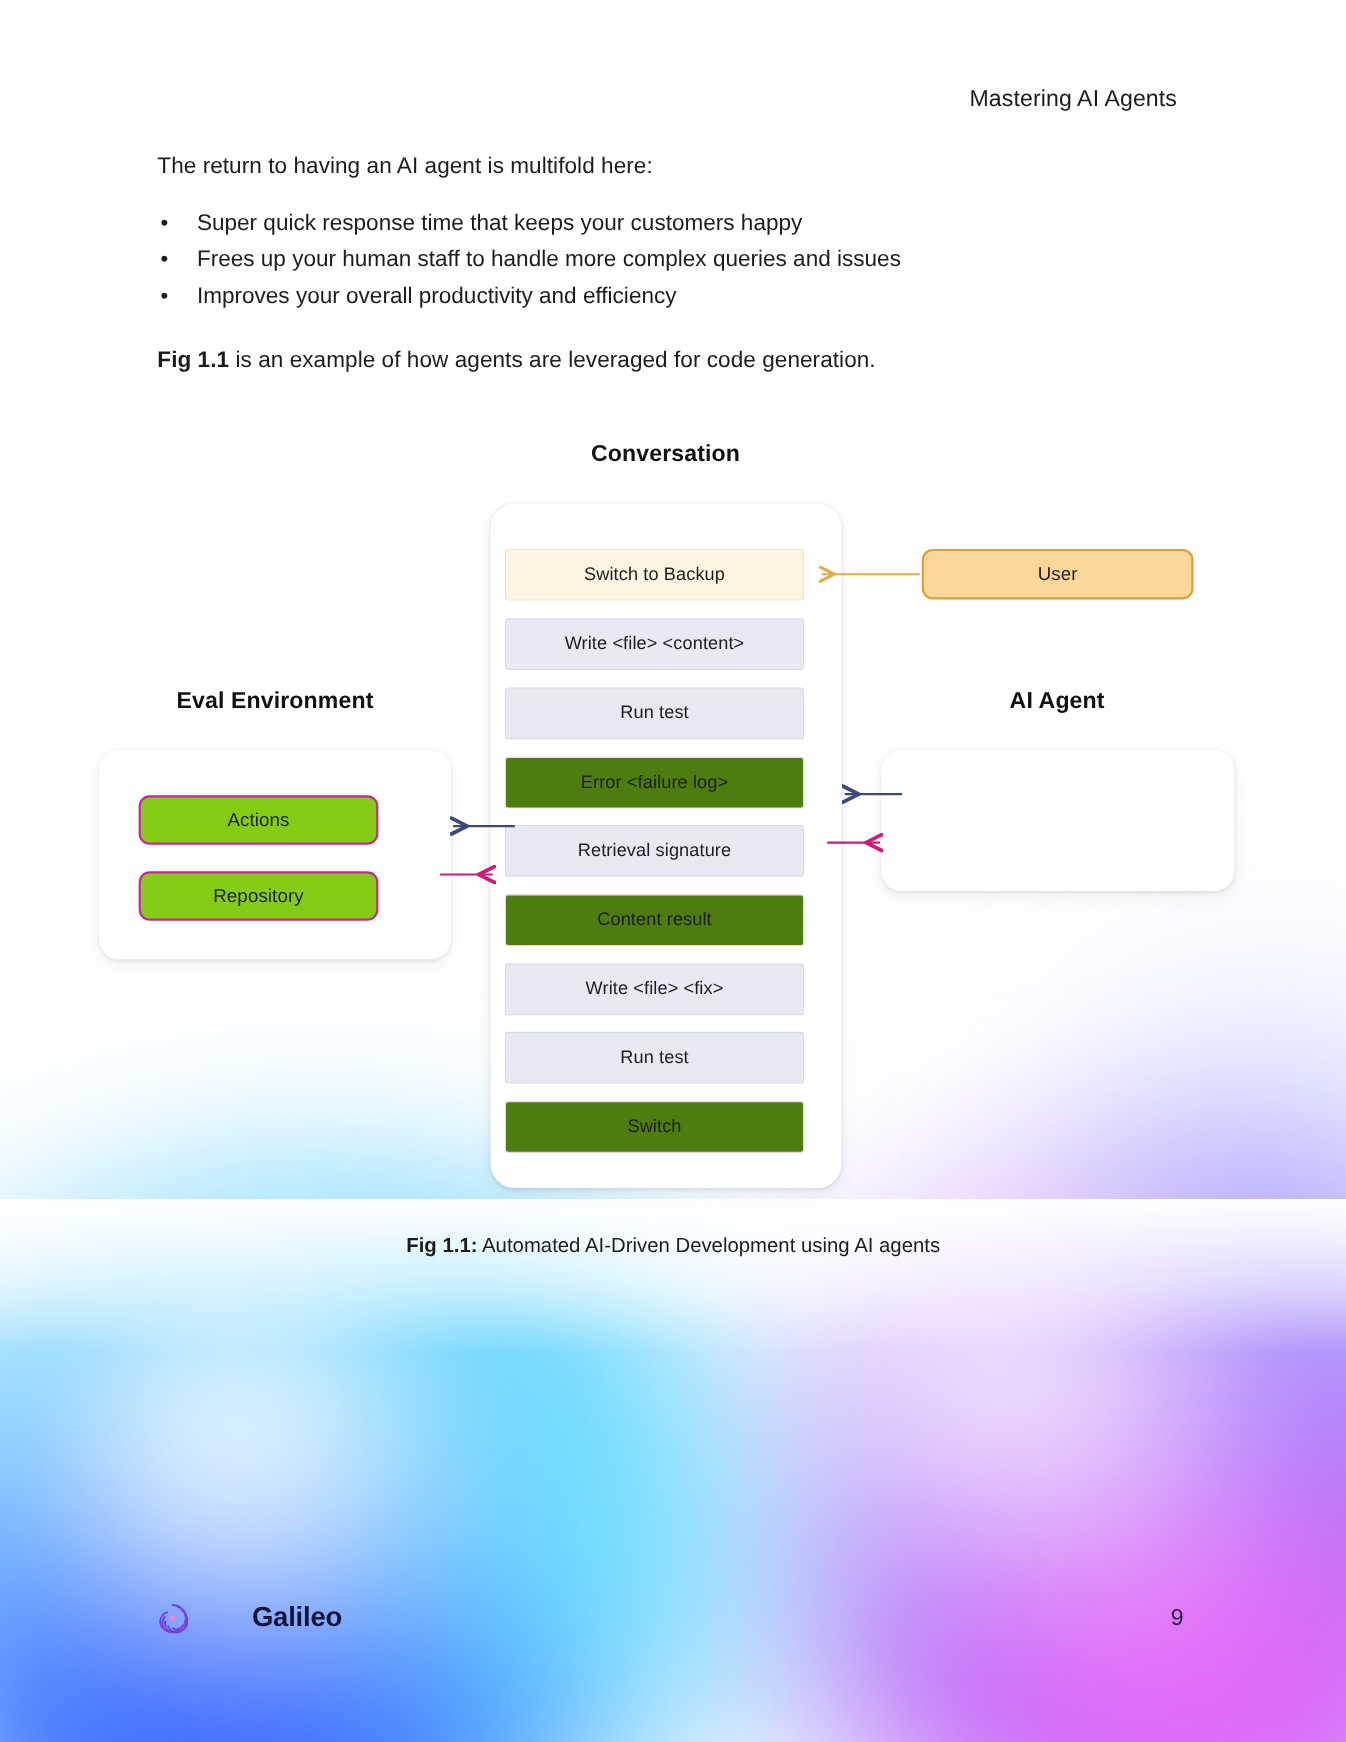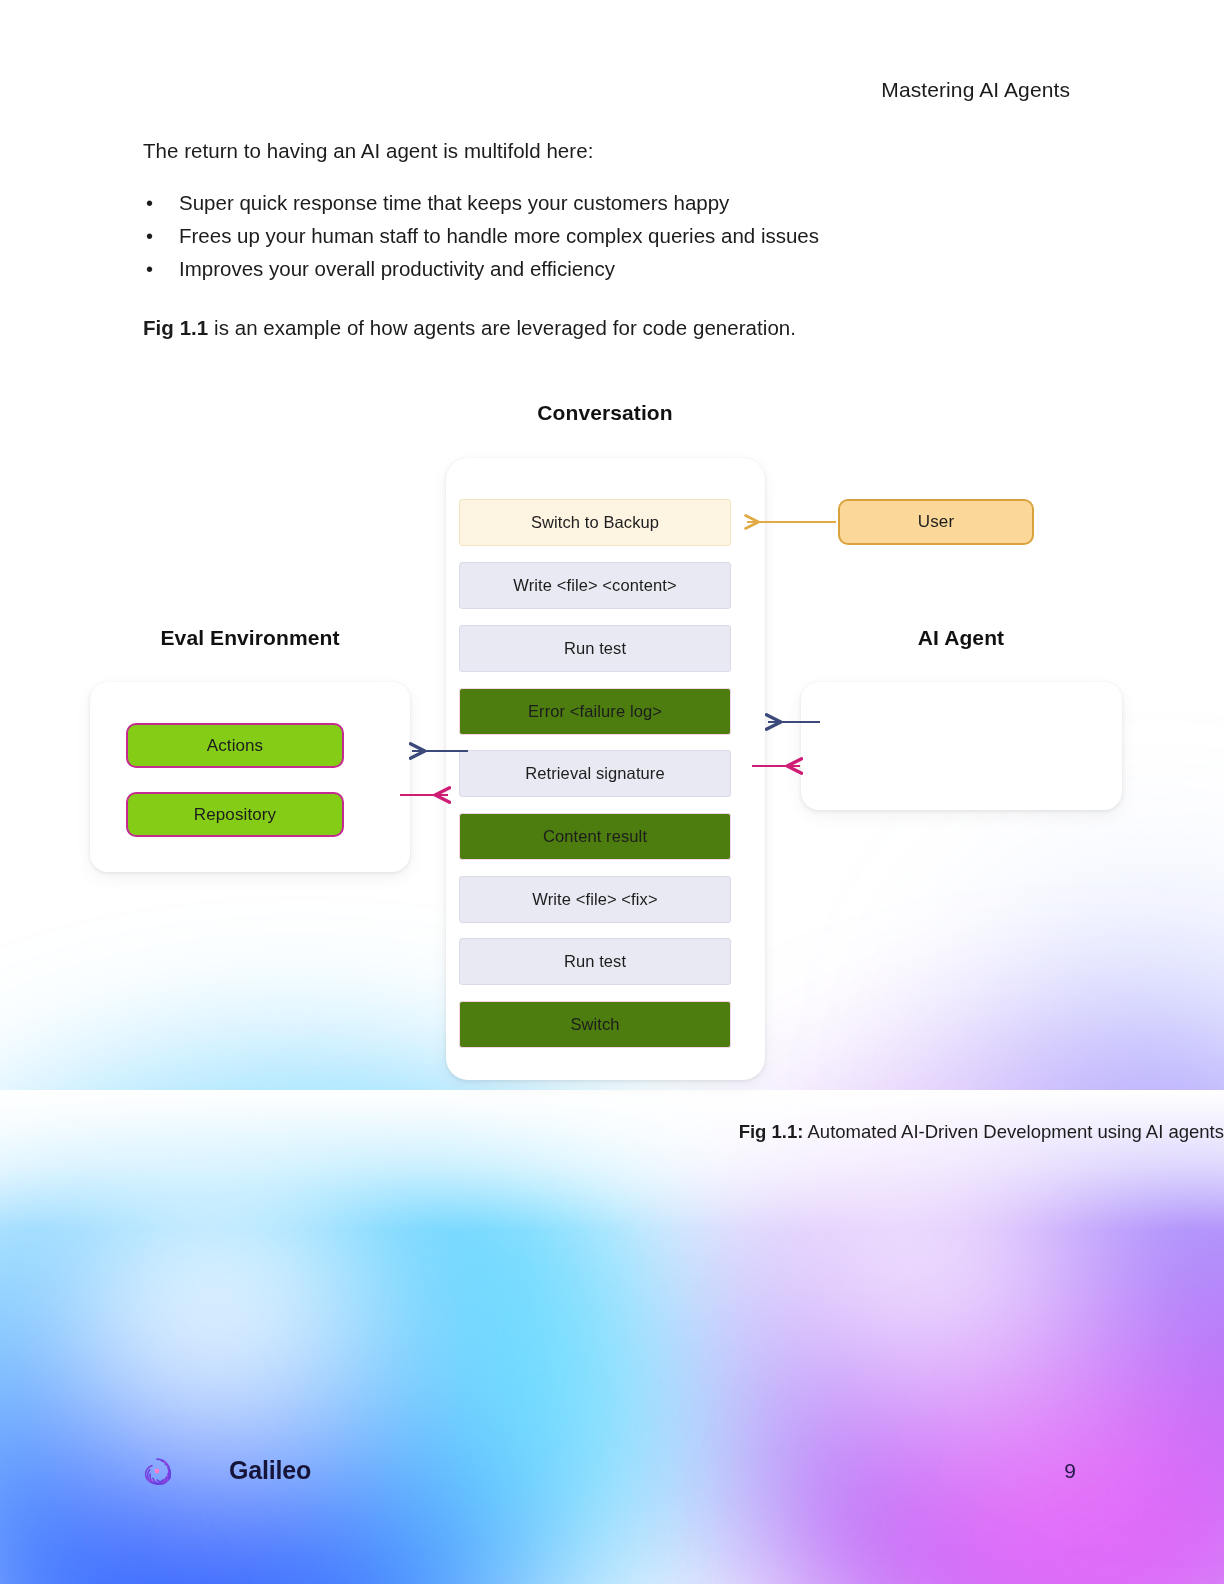--- a/index.html
+++ b/index.html
@@ -127,32 +127,32 @@
 
   
   #node-gpt4 {
     left: 839px; top: 723px; width: 246px; height: 46px;
     background: #bcb7de; border: 2px solid #5c5b9c; border-radius: 10px;
     font-size: 17px; color: #1d1d1d;
   }
 
   
   #node-user {
-    left: 838px; top: 499px; width: 196px; height: 46px;
+    left: 838px; top: 499px; width: 247px; height: 46px;
     background: #fbd89a; border: 2px solid #d9a23c; border-radius: 10px;
     font-size: 17px; color: #1d1d1d;
   }
 
   
   #arrows { position: absolute; left: 0; top: 0; width: 1224px; height: 1584px; pointer-events: none; }
 
   
   #caption {
     position: absolute; left: 0; top: 1121px; width: 1224px;
-    text-align: right; font-size: 18.5px; color: #1c1c1c;
+    text-align: center; font-size: 18.5px; color: #1c1c1c;
   }
   #caption b { font-weight: 700; }
 
   
   #footer-logo {
     position: absolute; left: 143px; top: 1456px;
     display: flex; align-items: center; gap: 10px;
   }
   #galileo-wordmark {
     font-size: 25px; font-weight: 700; color: #17143a; letter-spacing: -.2px; margin-left: 48px;

